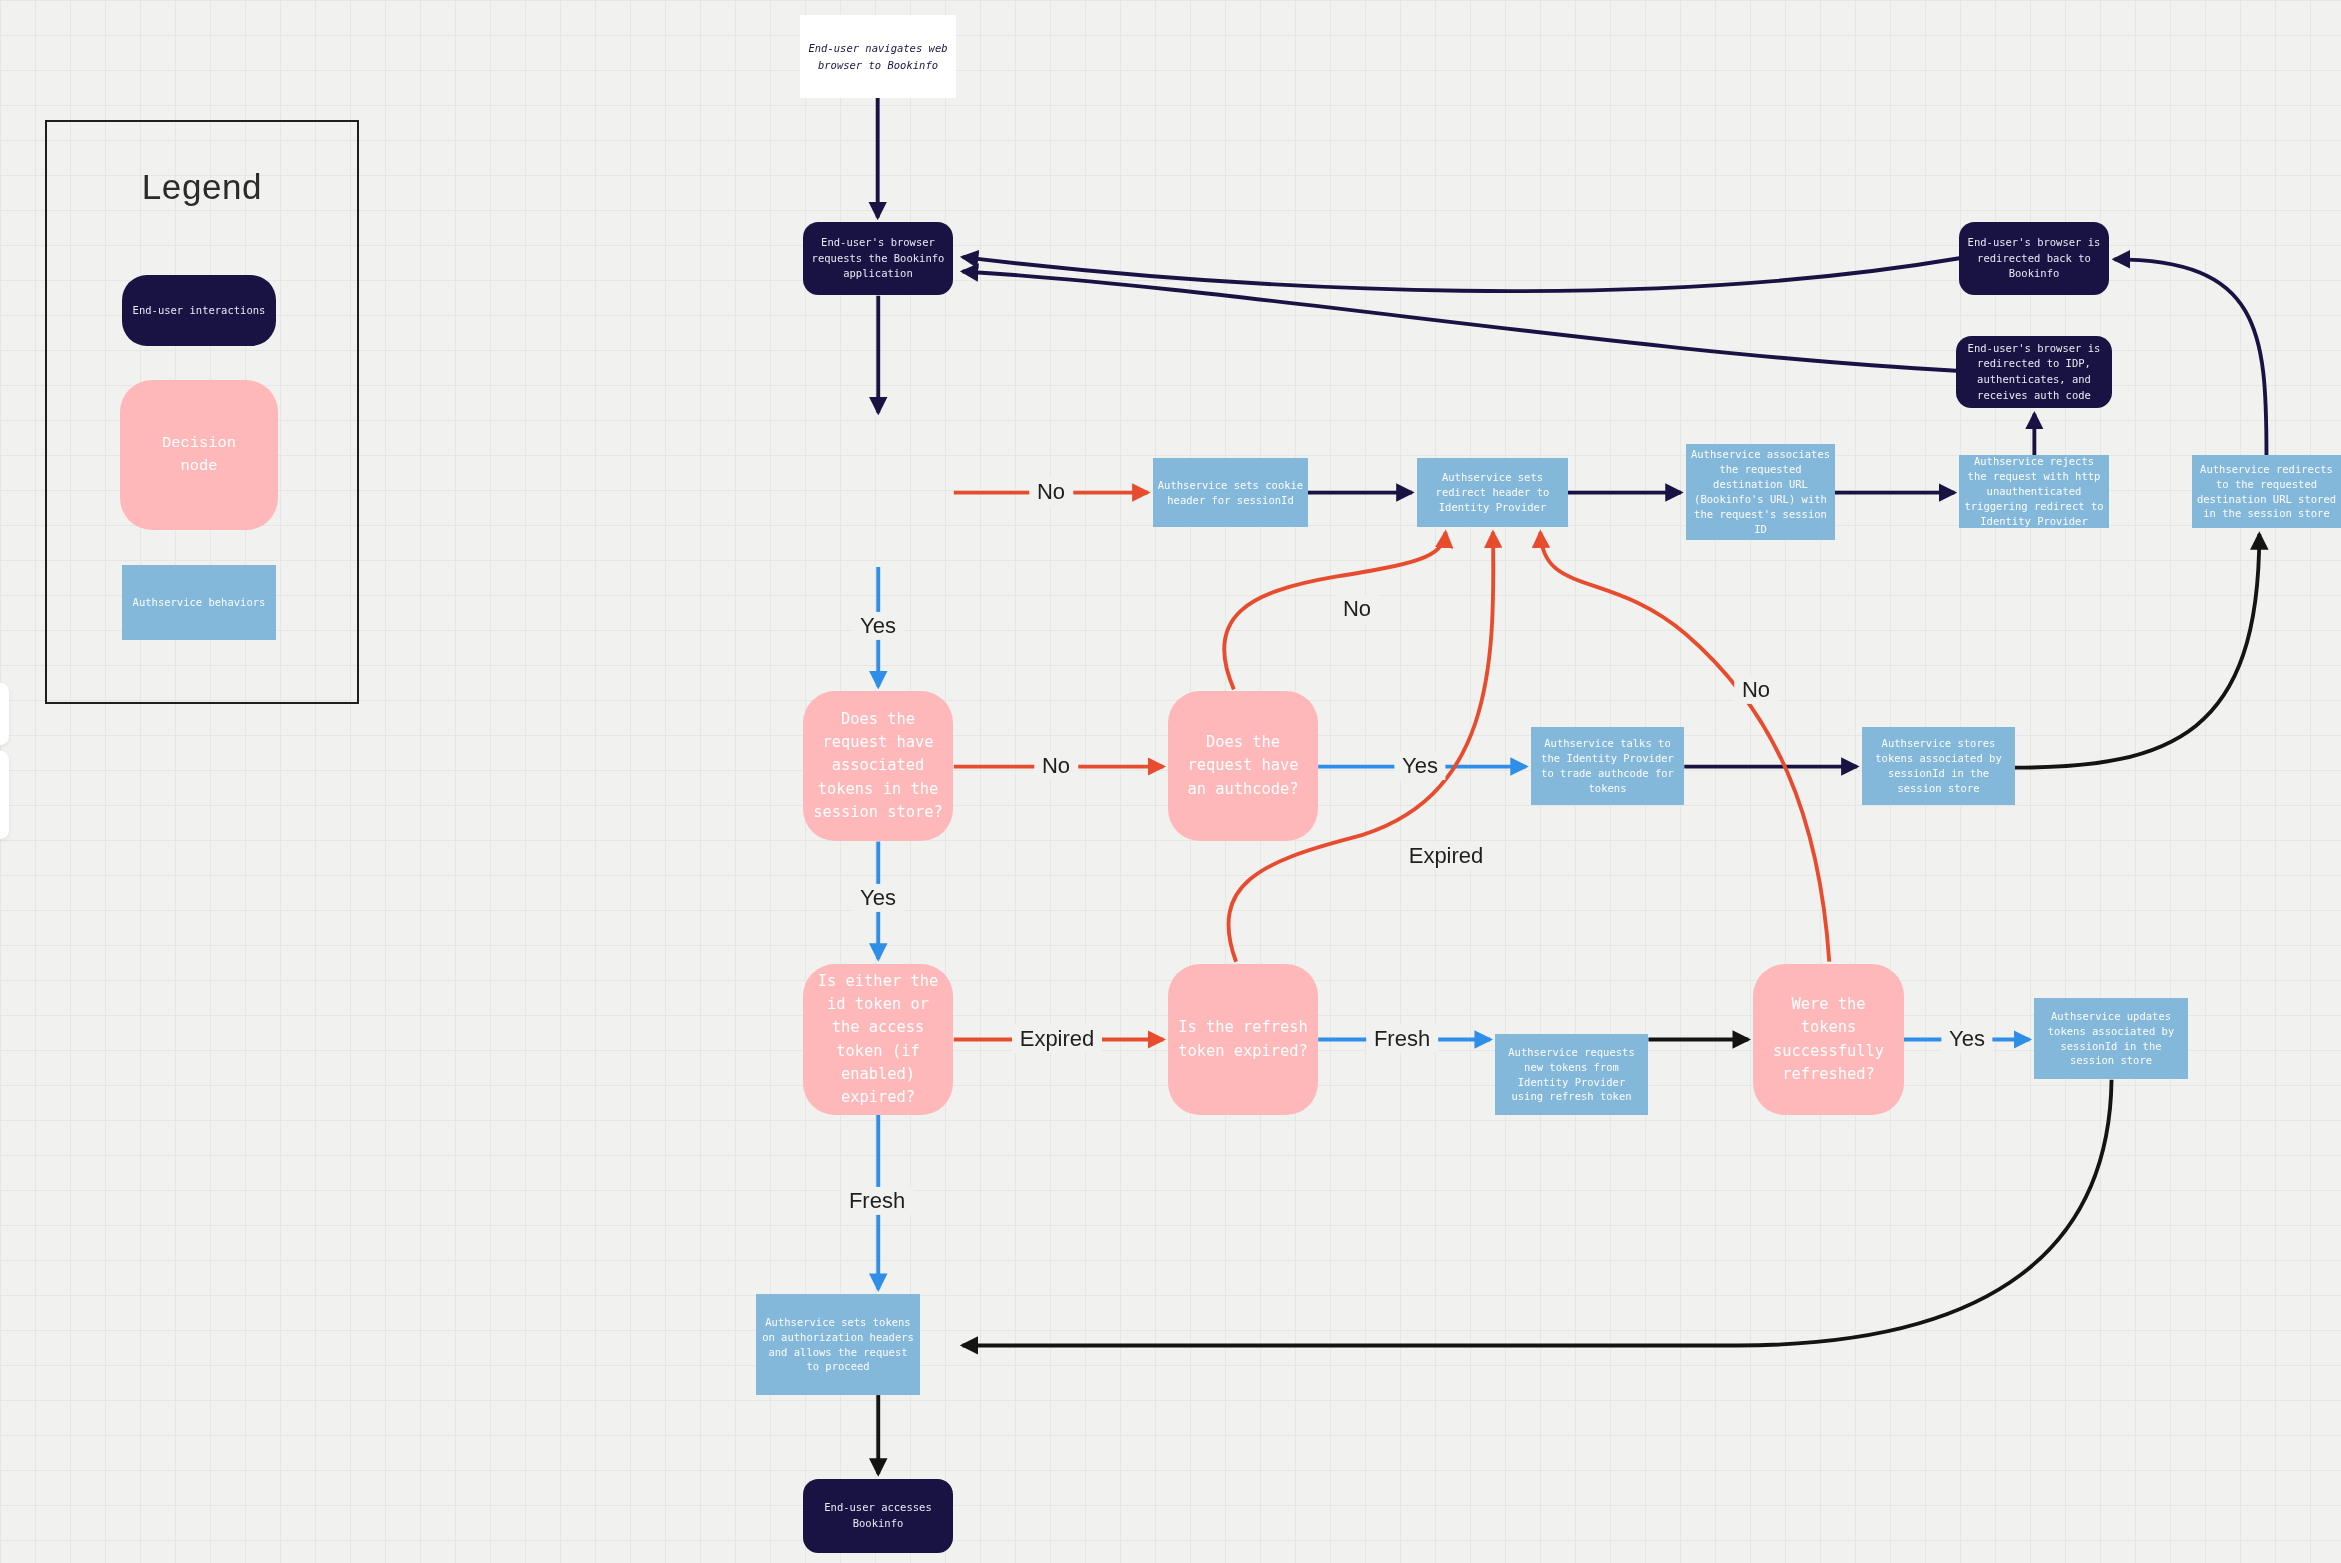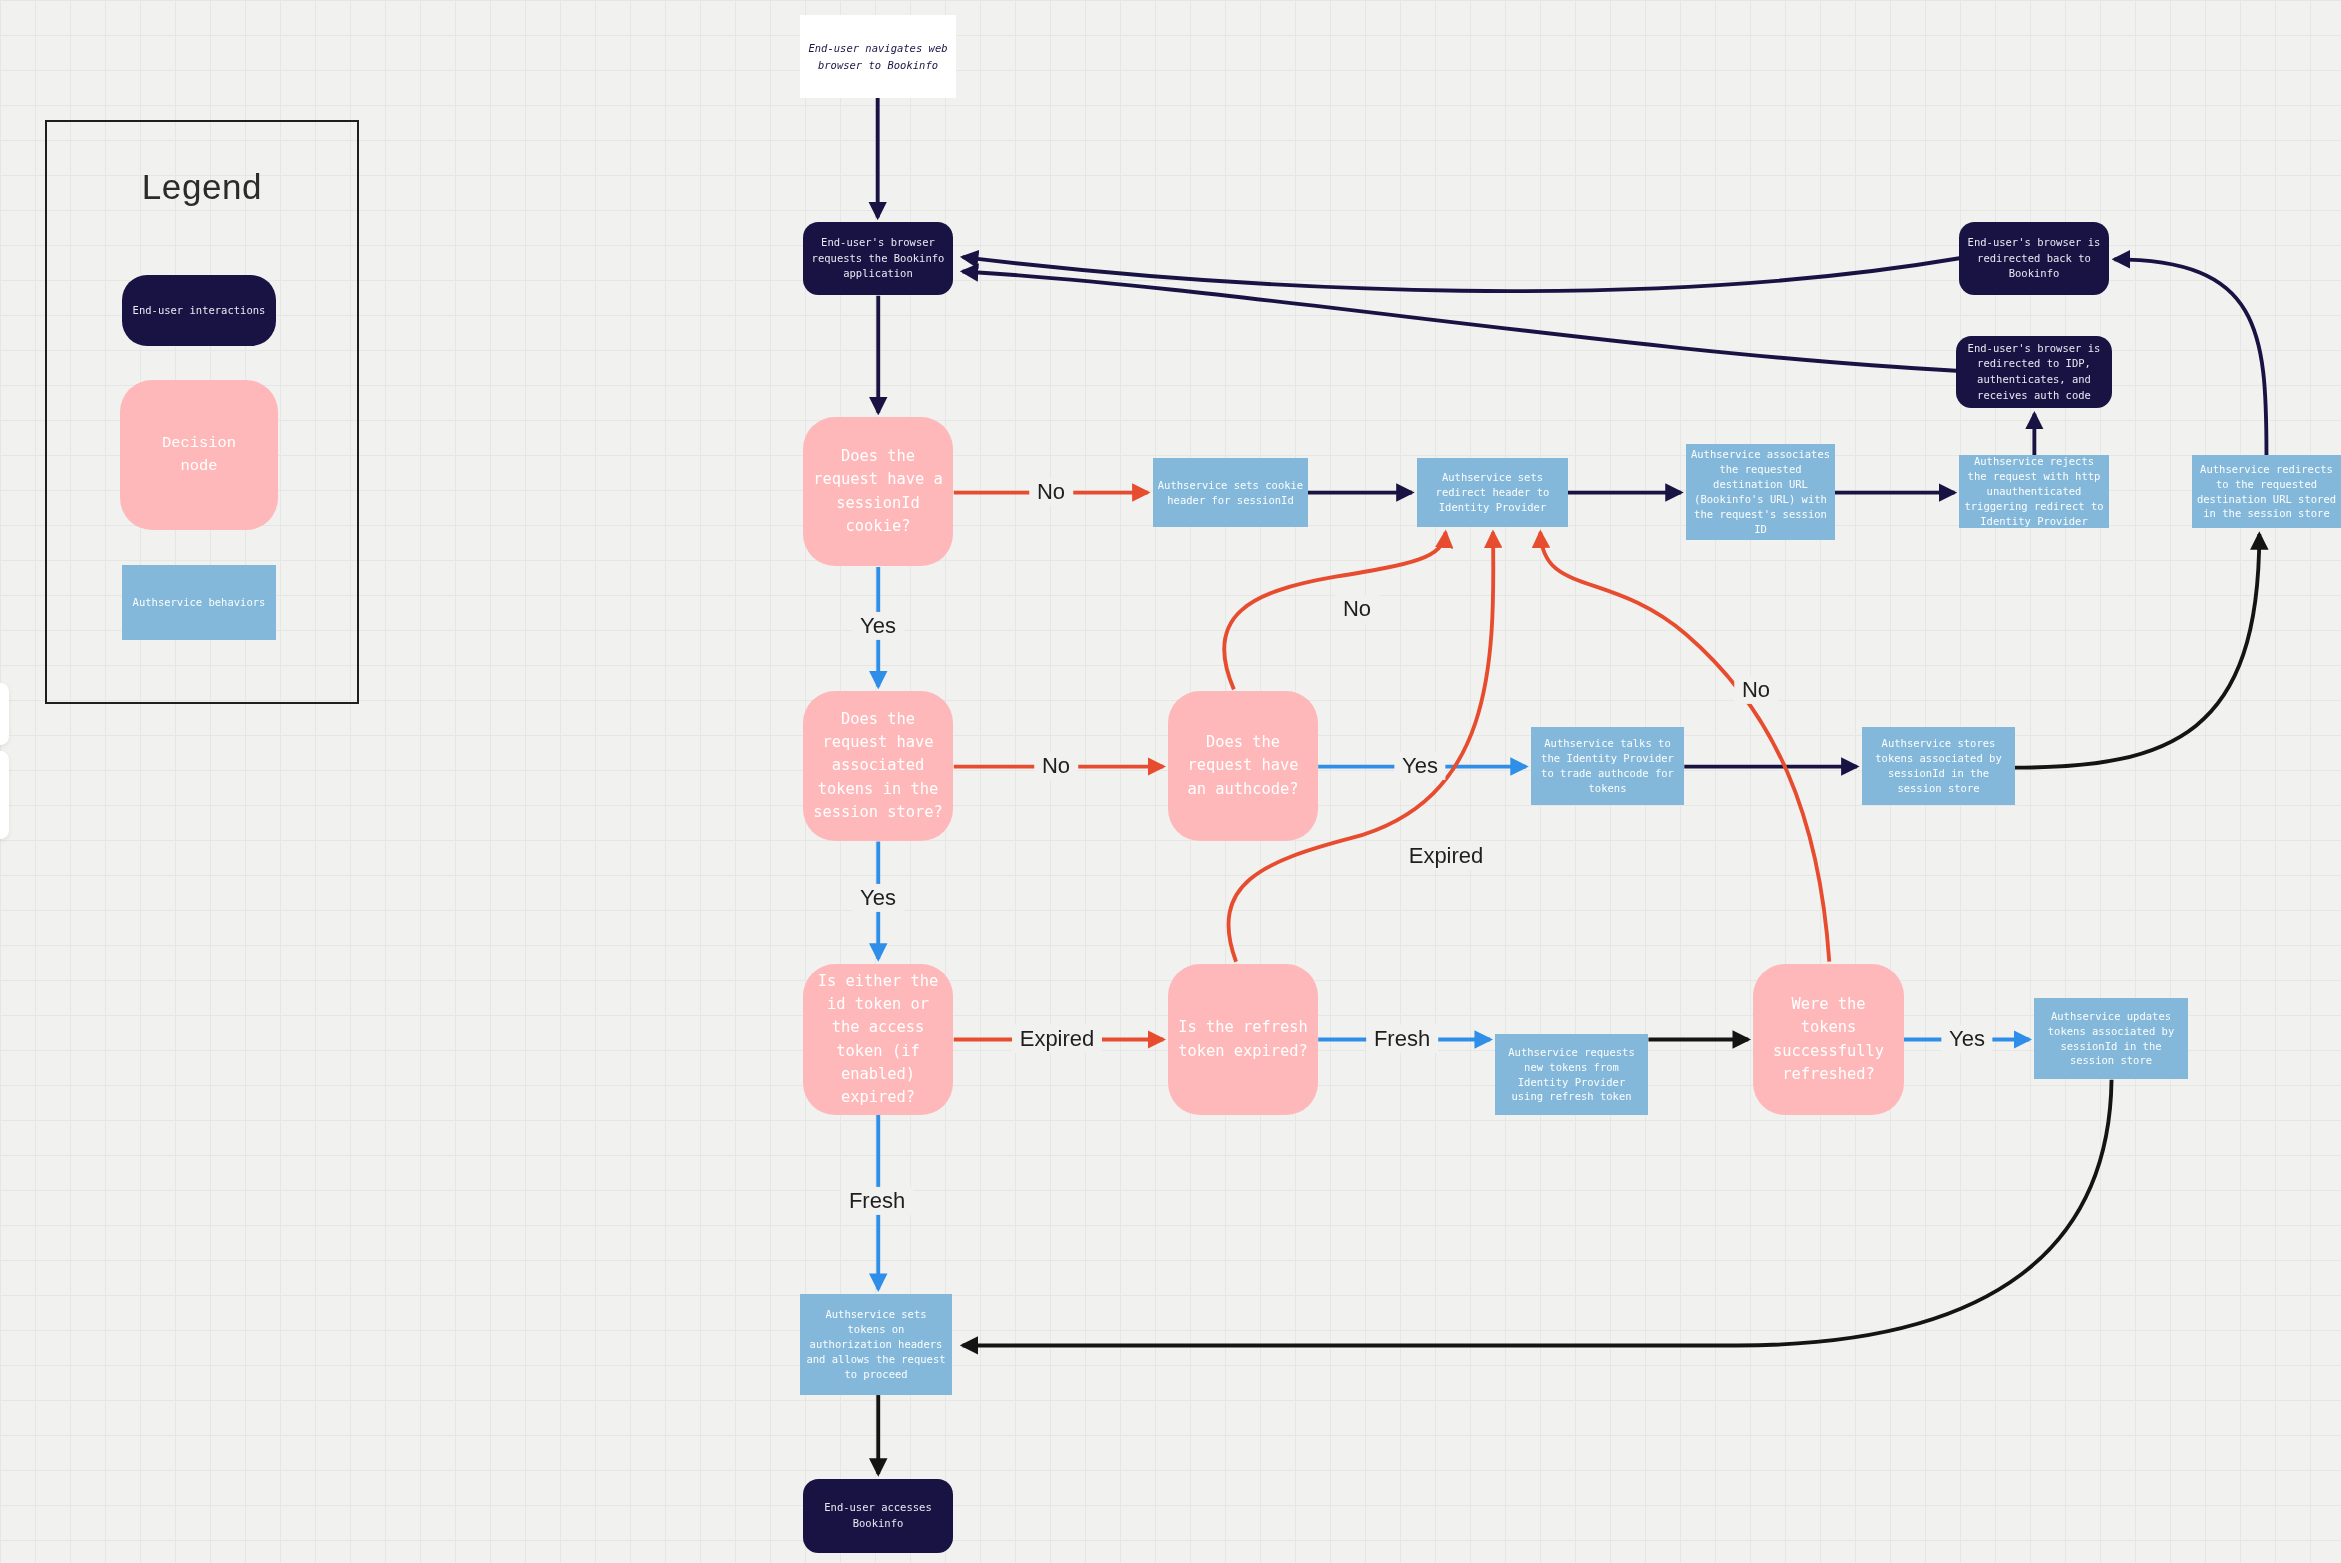--- a/index.html
+++ b/index.html
@@ -109,21 +109,20 @@
   <div class="edge-pill" style="left:-7.7px;top:751px;width:16.5px;height:88px;"></div>
 
   <div class="node node-start" style="left:800px;top:15px;width:156px;height:83px;font-style:italic;">End-user navigates web browser to Bookinfo</div>
 
   <div class="node node-navy" style="left:803px;top:222px;width:150px;height:73px;">End-user's browser requests the Bookinfo application</div>
 
   <div class="node node-navy" style="left:1959px;top:222px;width:150px;height:73px;">End-user's browser is redirected back to Bookinfo</div>
 
   <div class="node node-navy" style="left:1956px;top:336px;width:156px;height:72px;">End-user's browser is redirected to IDP, authenticates, and receives auth code</div>
 
-  <div class="node node-pink" style="left:803px;top:417px;width:150px;height:149px;">Does the request have a sessionId cookie?</div>
 
   <div class="node node-blue" style="left:1153px;top:458px;width:155px;height:69px;">Authservice sets cookie header for sessionId</div>
 
   <div class="node node-blue" style="left:1417px;top:458px;width:151px;height:69px;">Authservice sets redirect header to Identity Provider</div>
 
   <div class="node node-blue" style="left:1686px;top:444px;width:149px;height:96px;">Authservice associates the requested destination URL (Bookinfo's URL) with the request's session ID</div>
 
   <div class="node node-blue" style="left:1959px;top:455px;width:150px;height:73px;">Authservice rejects the request with http unauthenticated triggering redirect to Identity Provider</div>
 
   <div class="node node-blue" style="left:2192px;top:455px;width:149px;height:73px;padding:3.3px;">Authservice redirects to the requested destination URL stored in the session store</div>
@@ -139,21 +138,21 @@
   <div class="node node-pink" style="left:803px;top:964px;width:150px;height:151px;">Is either the id token or the access token (if enabled) expired?</div>
 
   <div class="node node-pink" style="left:1168px;top:964px;width:150px;height:151px;">Is the refresh token expired?</div>
 
   <div class="node node-blue" style="left:1495px;top:1034px;width:153px;height:81px;">Authservice requests new tokens from Identity Provider using refresh token</div>
 
   <div class="node node-pink" style="left:1753px;top:964px;width:151px;height:151px;">Were the tokens successfully refreshed?</div>
 
   <div class="node node-blue" style="left:2034px;top:998px;width:154px;height:81px;">Authservice updates tokens associated by sessionId in the session store</div>
 
-  <div class="node node-blue" style="left:800px;top:1294px;width:152px;height:101px;">Authservice sets tokens on authorization headers and allows the request to proceed</div>
+  <div class="node node-blue" style="left:756px;top:1294px;width:164px;height:101px;">Authservice sets tokens on authorization headers and allows the request to proceed</div>
 
   <div class="node node-navy" style="left:803px;top:1479px;width:150px;height:74px;">End-user accesses Bookinfo</div>
 
   <div class="edge-label" style="left:1051px;top:492px;">No</div>
   <div class="edge-label" style="left:878px;top:626px;">Yes</div>
   <div class="edge-label" style="left:1357px;top:609px;">No</div>
   <div class="edge-label" style="left:1756px;top:690px;">No</div>
   <div class="edge-label" style="left:1056px;top:766px;">No</div>
   <div class="edge-label" style="left:1420px;top:766px;">Yes</div>
   <div class="edge-label" style="left:1446px;top:856px;">Expired</div>

